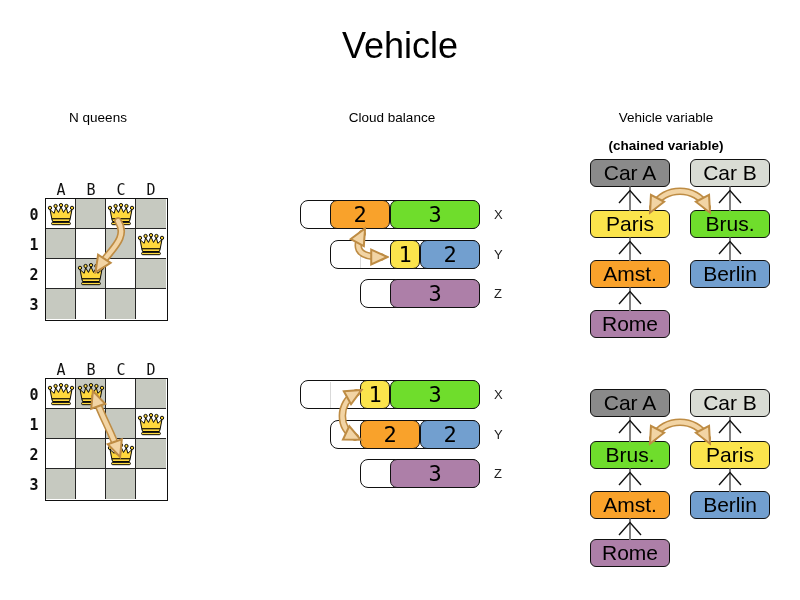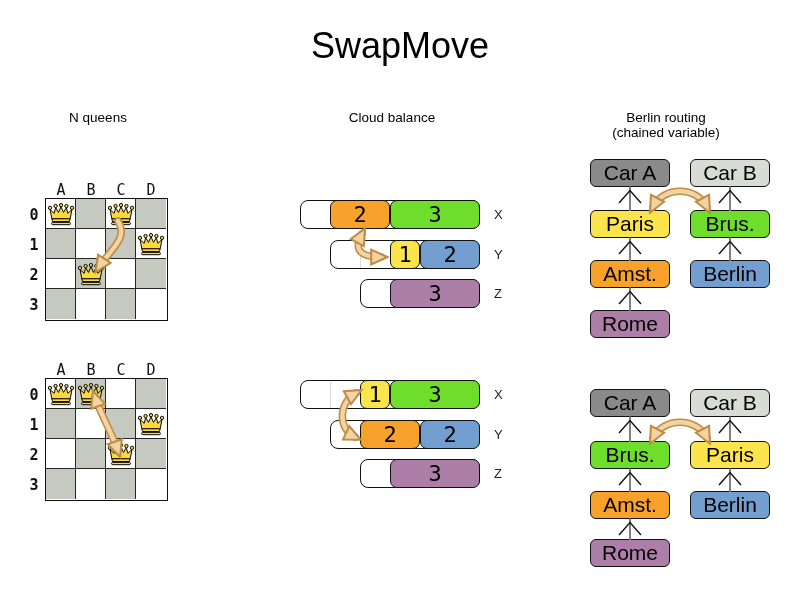--- a/index.html
+++ b/index.html
@@ -26,26 +26,26 @@
   #dyn{position:absolute;left:0;top:0;width:800px;height:600px;z-index:1;}
   .au{fill:none;stroke:#BE8C44;stroke-width:7.6;stroke-linecap:round;}
   .ao{fill:none;stroke:#F2D4A4;stroke-width:4.4;stroke-linecap:round;}
   .chainline{stroke:#7f7f7f;stroke-width:2;}
   .chevron{stroke:#111;stroke-width:1.4;fill:none;}
 </style>
 </head>
 <body>
 
 <div class="canvas">
-  <div class="title">SwapMove</div>
+  <div class="title">Vehicle</div>
 
   <div class="hdr" style="left:18px;top:110px;width:160px;">N queens</div>
   <div class="hdr" style="left:302px;top:110px;width:180px;">Cloud balance</div>
-  <div class="hdr" style="left:576px;top:110px;width:180px;">Berlin routing</div>
-  <div class="hdr" style="left:576px;top:125px;width:180px;">(chained variable)</div>
+  <div class="hdr" style="left:576px;top:110px;width:180px;">Vehicle variable</div>
+  <div class="hdr" style="left:576px;top:138px;width:180px;font-weight:bold;">(chained variable)</div>
 
   <div id="dyn">
       <div class="boardwrap" style="left: 44.5px; top: 197.5px;">
         <div class="cell" style="left: 0px; top: 0px; background: rgb(255, 255, 255); border-right: 1px solid rgb(38, 38, 38); border-bottom: 1px solid rgb(38, 38, 38);"></div>
         <div class="cell" style="left: 30px; top: 0px; background: rgb(198, 201, 192); border-right: 1px solid rgb(38, 38, 38); border-bottom: 1px solid rgb(38, 38, 38);"></div>
         <div class="cell" style="left: 60px; top: 0px; background: rgb(255, 255, 255); border-right: 1px solid rgb(38, 38, 38); border-bottom: 1px solid rgb(38, 38, 38);"></div>
         <div class="cell" style="left: 90px; top: 0px; background: rgb(198, 201, 192); border-bottom: 1px solid rgb(38, 38, 38);"></div>
         <div class="cell" style="left: 0px; top: 30px; background: rgb(198, 201, 192); border-right: 1px solid rgb(38, 38, 38); border-bottom: 1px solid rgb(38, 38, 38);"></div>
         <div class="cell" style="left: 30px; top: 30px; background: rgb(255, 255, 255); border-right: 1px solid rgb(38, 38, 38); border-bottom: 1px solid rgb(38, 38, 38);"></div>
         <div class="cell" style="left: 60px; top: 30px; background: rgb(198, 201, 192); border-right: 1px solid rgb(38, 38, 38); border-bottom: 1px solid rgb(38, 38, 38);"></div>

